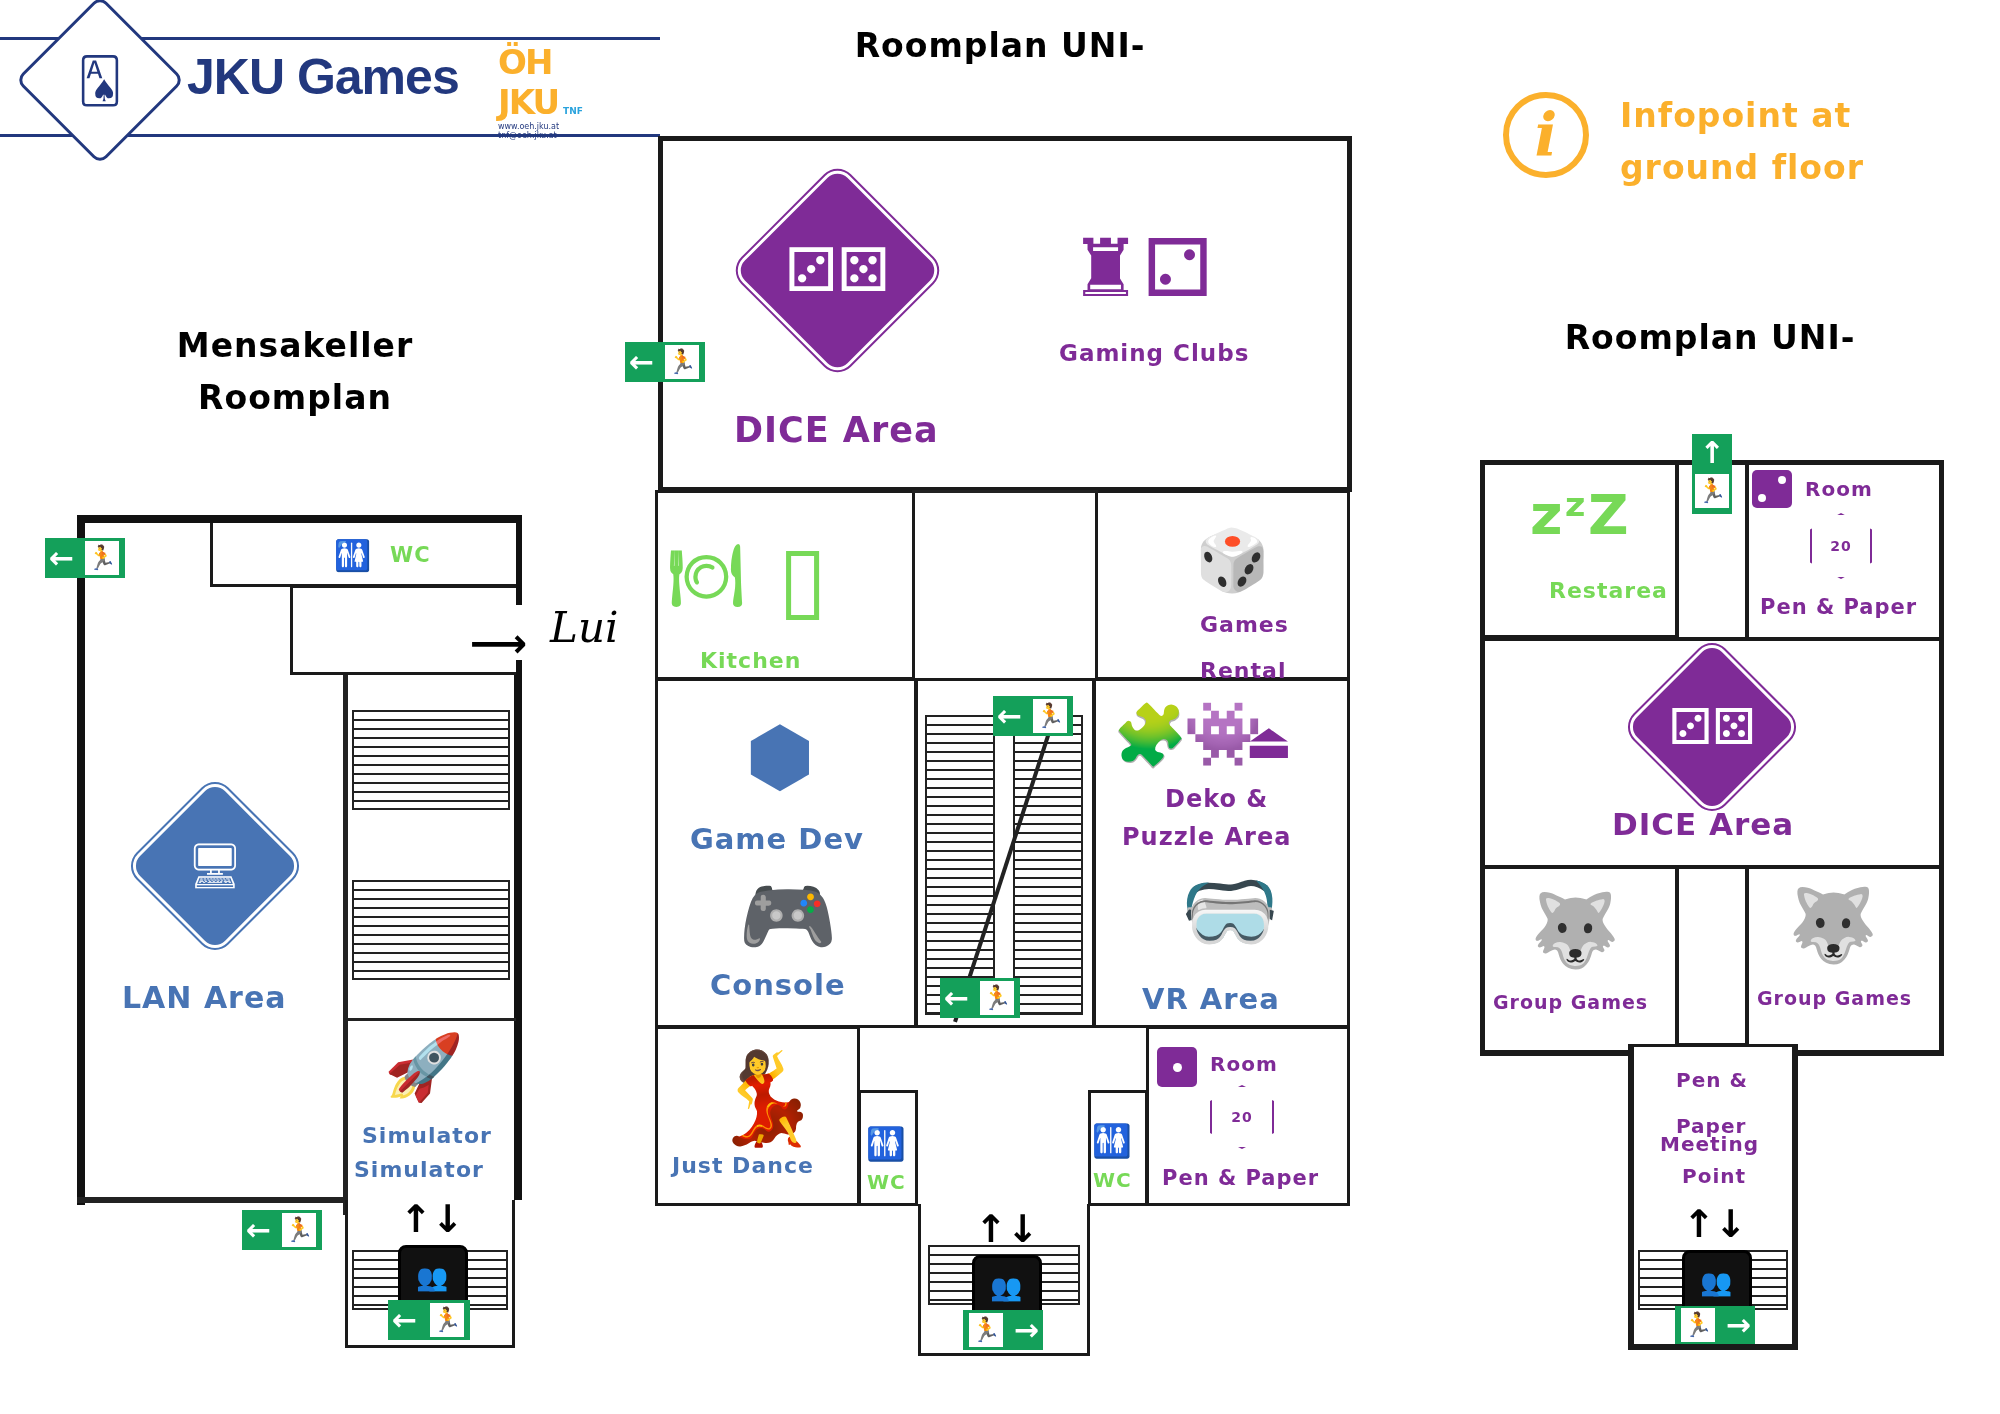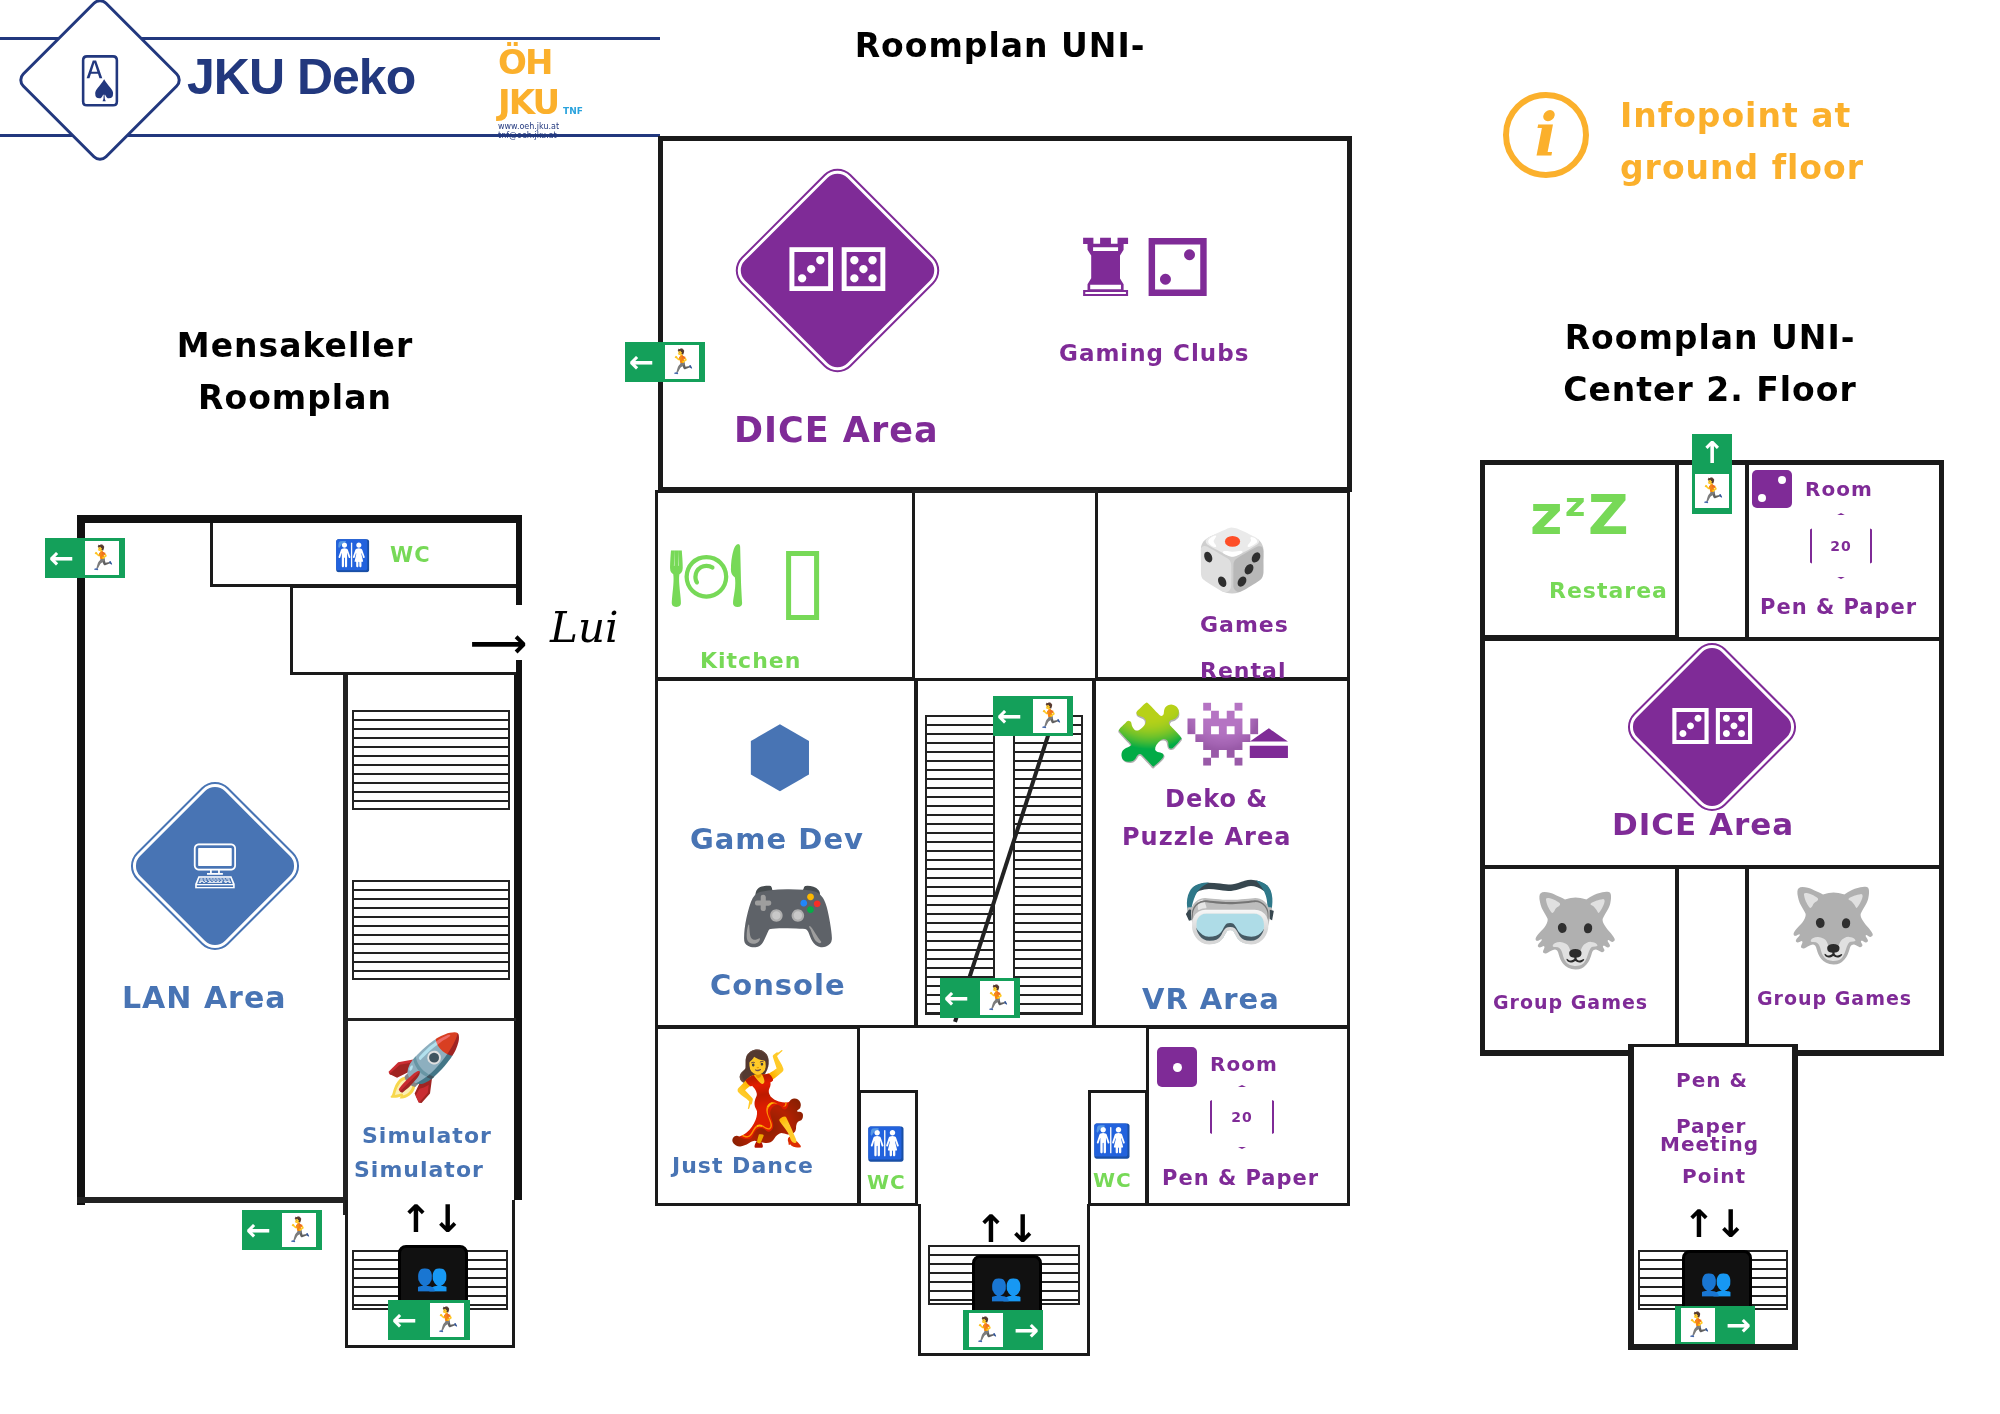--- a/index.html
+++ b/index.html
@@ -21,21 +21,21 @@
 </style>
 </head>
 <body>
 
 <div>
   <div class="abs" style="left:0;top:37px;width:660px;height:3px;background:#22387e;"></div>
   <div class="abs" style="left:0;top:134px;width:660px;height:3px;background:#22387e;"></div>
   <div class="abs" style="left:40px;top:20px;width:120px;height:120px;transform:rotate(45deg);border:3px solid #22387e;border-radius:10px;background:#fff;box-sizing:border-box;">
     <div style="position:absolute;left:30px;top:30px;width:55px;height:55px;transform:rotate(-45deg);color:#22387e;font-size:44px;text-align:center;line-height:55px;">🂡</div>
   </div>
-  <div class="abs" style="left:187px;top:48px;font-size:50px;font-weight:bold;color:#22387e;letter-spacing:-1px;font-family:'Liberation Sans',sans-serif;">JKU Deko</div>
+  <div class="abs" style="left:187px;top:48px;font-size:50px;font-weight:bold;color:#22387e;letter-spacing:-1px;font-family:'Liberation Sans',sans-serif;">JKU Games</div>
   <div class="abs" style="left:498px;top:42px;width:120px;height:80px;">
     <span style="font-size:34px;font-weight:bold;color:#fbb02c;letter-spacing:-2px;">ÖH JKU</span>
     <span style="font-size:9px;color:#2aa3dd;font-weight:bold;">TNF</span>
     <div style="font-size:8px;color:#22387e;">www.oeh.jku.at</div>
     <div style="font-size:8px;color:#22387e;">tnf@oeh.jku.at</div>
   </div>
 </div>
 
 <div>
   <div class="abs orange" style="left:1503px;top:92px;width:86px;height:86px;border:6px solid #fbb02c;border-radius:50%;box-sizing:border-box;text-align:center;font-size:60px;line-height:74px;font-style:italic;font-family:'DejaVu Serif',serif;font-weight:bold;">i</div>
@@ -182,21 +182,20 @@
     </div>
   <div class="exit" style="left:963px;top:1310px;width:80px;height:40px;">
       <span class="man">🏃</span>
       <span class="arr">→</span>
     </div>
 </div>
 
 <div>
   <div class="abs title" style="left:1510px;top:312px;width:400px;">
     <div>Roomplan UNI-</div>
-    <div>Center 2. Floor</div>
   </div>
 
   <div class="room" style="left:1480px;top:460px;width:198px;height:180px;border-width:5px;border-right-width:3px;"></div>
   <div class="room" style="left:1676px;top:460px;width:72px;height:180px;border-width:5px 3px 3px 3px;"></div>
   <div class="room" style="left:1746px;top:460px;width:198px;height:180px;border-width:5px 5px 3px 3px;"></div>
   <div class="room" style="left:1480px;top:638px;width:464px;height:230px;border-width:3px 5px 3px 5px;"></div>
   <div class="room" style="left:1480px;top:866px;width:198px;height:190px;border-width:3px 3px 6px 5px;"></div>
   <div class="room" style="left:1676px;top:866px;width:72px;height:180px;"></div>
   <div class="room" style="left:1746px;top:866px;width:198px;height:190px;border-width:3px 5px 6px 3px;"></div>
   <div class="room" style="left:1628px;top:1044px;width:170px;height:306px;border-width:3px 6px 6px 6px;"></div>

